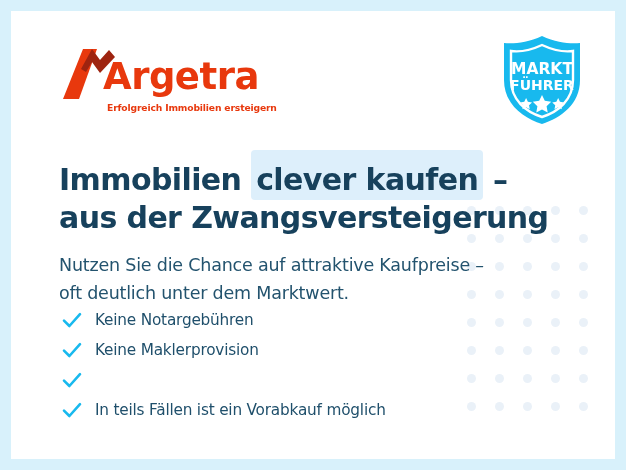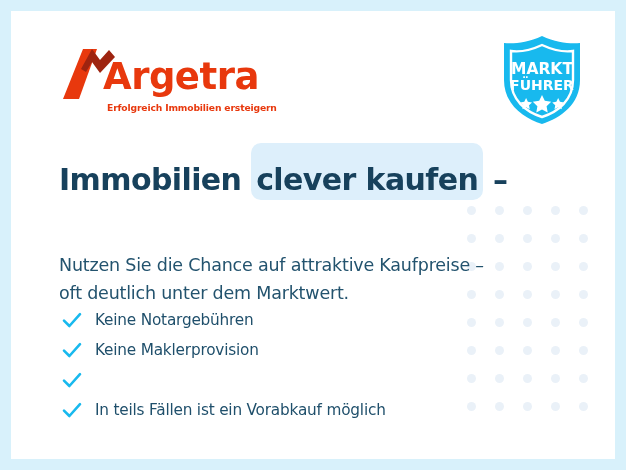--- a/index.html
+++ b/index.html
@@ -111,22 +111,22 @@
     font-family: "DejaVu Sans", sans-serif;
     font-weight: bold;
     font-size: 30px;
     line-height: 1.26;
     color: #17415c;
     letter-spacing: -0.6px;
     white-space: nowrap;
   }
   .headline .hl {
     background: #ddeffb;
-    padding: 19px 5px 3px 5px;
-    border-radius: 10px;
+    padding: 12px 5px 3px 5px;
+    border-radius: 4px;
     box-decoration-break: clone;
     -webkit-box-decoration-break: clone;
   }
   .headline .ln { display: block; }
 
   
   .subhead {
     position: absolute;
     left: 48px;
     top: 222px;
@@ -243,20 +243,21 @@
         <g fill="#ffffff">
           <polygon points="27,64 29.1,68.4 33.9,69.1 30.4,72.4 31.3,77.2 27,74.9 22.7,77.2 23.6,72.4 20.1,69.1 24.9,68.4" transform="translate(0,-0.5) scale(0.86) translate(4.5,11)"></polygon>
           <polygon points="43,61 45.8,66.8 52.2,67.7 47.6,72.2 48.7,78.6 43,75.5 37.3,78.6 38.4,72.2 33.8,67.7 40.2,66.8"></polygon>
           <polygon points="59,64 61.1,68.4 65.9,69.1 62.4,72.4 63.3,77.2 59,74.9 54.7,77.2 55.6,72.4 52.1,69.1 56.9,68.4" transform="translate(0,-0.5) scale(0.86) translate(9.8,11)"></polygon>
         </g>
       </svg>
     </div>
 
     <h1 class="headline">
       <span class="ln"><span>Immobilien </span><span class="hl">clever kaufen</span><span> –</span></span>
+      <span class="ln">aus der Zwangsversteigerung</span>
     </h1>
 
     <p class="subhead">
       <span class="ln">Nutzen Sie die Chance auf attraktive Kaufpreise –</span>
       <span class="ln">oft deutlich unter dem Marktwert.</span>
     </p>
 
     <ul class="checklist" id="checklist">
         <li class="check-item">
           <span class="check-icon">

